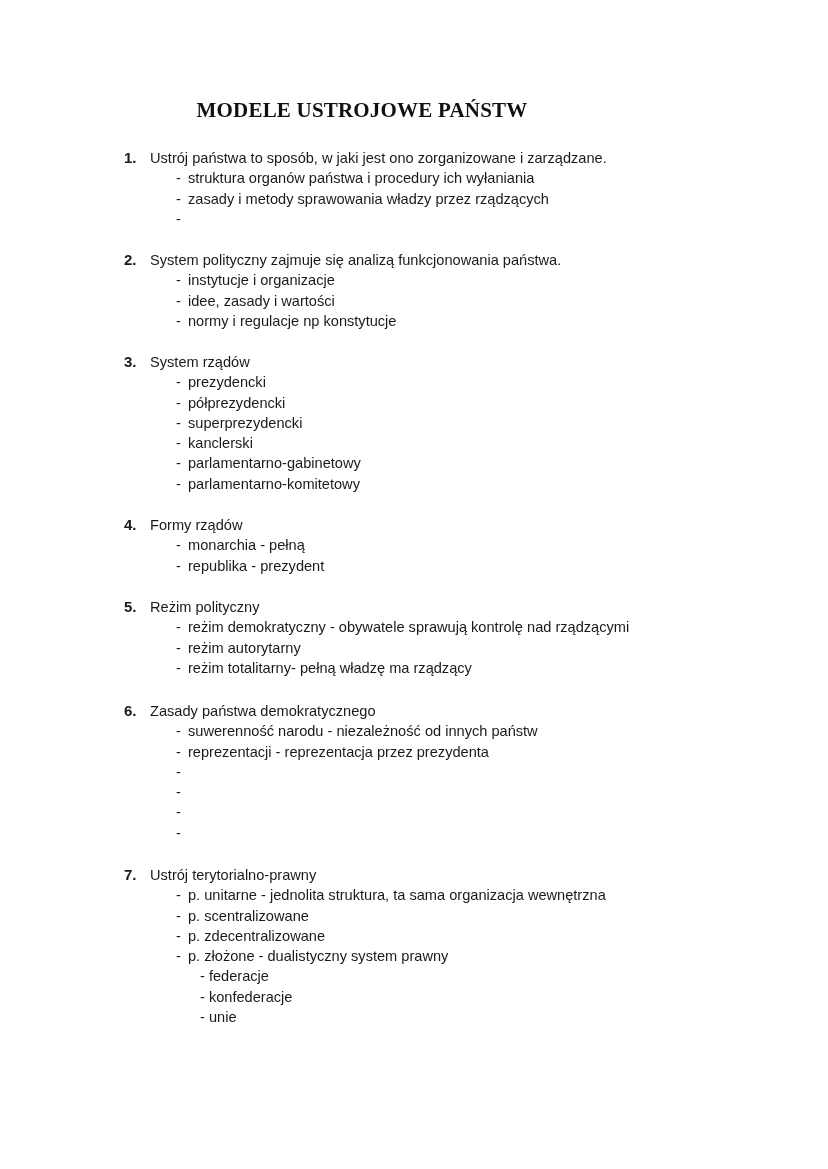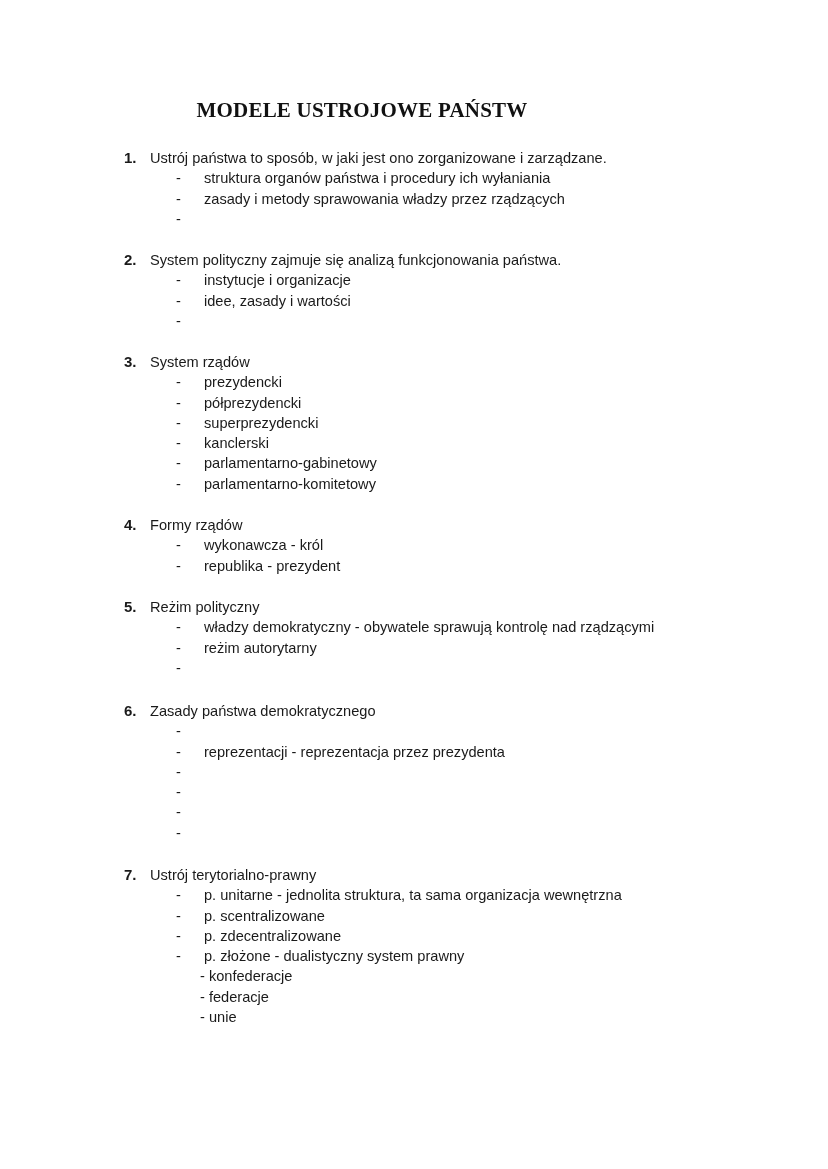--- a/index.html
+++ b/index.html
@@ -48,21 +48,21 @@
     .head-text {
       position: absolute;
       left: 150px;
     }
     .dash {
       position: absolute;
       left: 176px;
     }
     .item-text {
       position: absolute;
-      left: 204px;
+      left: 188px;
     }
     .subitem {
       position: absolute;
       left: 200px;
     }
   </style>
 </head>
 <body>
 
 <div class="title">MODELE USTROJOWE PAŃSTW</div>
@@ -93,20 +93,21 @@
   <div class="line">
     <span class="dash">-</span>
     <span class="item-text">instytucje i organizacje</span>
   </div>
   <div class="line">
     <span class="dash">-</span>
     <span class="item-text">idee, zasady i wartości</span>
   </div>
   <div class="line">
     <span class="dash">-</span>
+    <span class="item-text">normy i regulacje np konstytucje</span>
   </div>
 </div>
 
 <div class="section" style="top:352px;">
   <div class="line">
     <span class="num">3.</span>
     <span class="head-text">System rządów</span>
   </div>
   <div class="line">
     <span class="dash">-</span>
@@ -134,53 +135,55 @@
   </div>
 </div>
 
 <div class="section" style="top:515px;">
   <div class="line">
     <span class="num">4.</span>
     <span class="head-text">Formy rządów</span>
   </div>
   <div class="line">
     <span class="dash">-</span>
-    <span class="item-text">wykonawcza - król</span>
+    <span class="item-text">monarchia - pełną</span>
   </div>
   <div class="line">
     <span class="dash">-</span>
     <span class="item-text">republika - prezydent</span>
   </div>
 </div>
 
 <div class="section" style="top:597px;">
   <div class="line">
     <span class="num">5.</span>
     <span class="head-text">Reżim polityczny</span>
   </div>
   <div class="line">
     <span class="dash">-</span>
-    <span class="item-text">władzy demokratyczny - obywatele sprawują kontrolę nad rządzącymi</span>
+    <span class="item-text">reżim demokratyczny - obywatele sprawują kontrolę nad rządzącymi</span>
   </div>
   <div class="line">
     <span class="dash">-</span>
     <span class="item-text">reżim autorytarny</span>
   </div>
   <div class="line">
     <span class="dash">-</span>
+    <span class="item-text">reżim totalitarny- pełną władzę ma rządzący</span>
   </div>
 </div>
 
 <div class="section" style="top:701px;">
   <div class="line">
     <span class="num">6.</span>
     <span class="head-text">Zasady państwa demokratycznego</span>
   </div>
   <div class="line">
     <span class="dash">-</span>
+    <span class="item-text">suwerenność narodu - niezależność od innych państw</span>
   </div>
   <div class="line">
     <span class="dash">-</span>
     <span class="item-text">reprezentacji - reprezentacja przez prezydenta</span>
   </div>
   <div class="line">
     <span class="dash">-</span>
   </div>
   <div class="line">
     <span class="dash">-</span>
@@ -208,21 +211,21 @@
   </div>
   <div class="line">
     <span class="dash">-</span>
     <span class="item-text">p. zdecentralizowane</span>
   </div>
   <div class="line">
     <span class="dash">-</span>
     <span class="item-text">p. złożone - dualistyczny system prawny</span>
   </div>
   <div class="line">
+    <span class="subitem">- federacje</span>
+  </div>
+  <div class="line">
     <span class="subitem">- konfederacje</span>
   </div>
   <div class="line">
-    <span class="subitem">- federacje</span>
-  </div>
-  <div class="line">
     <span class="subitem">- unie</span>
   </div>
 </div>
 
 </body></html>

